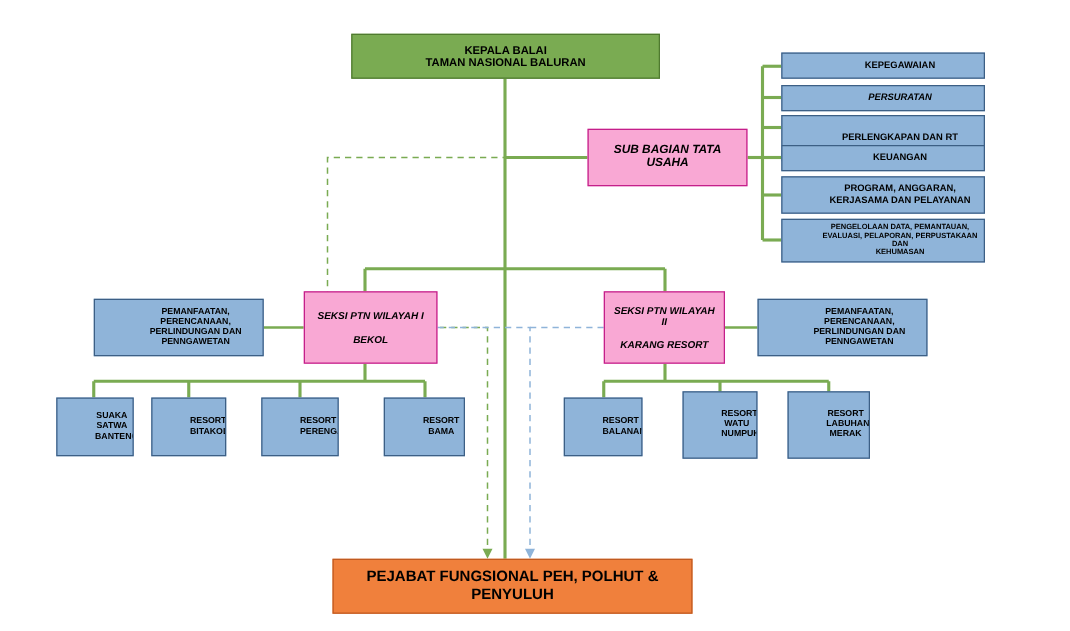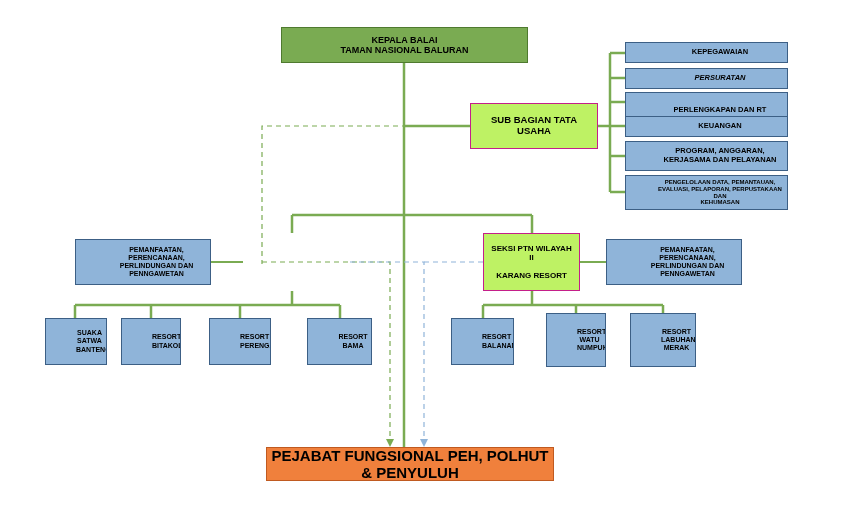--- a/index.html
+++ b/index.html
@@ -41,22 +41,23 @@
   }
   .node .ln {
     display: block;
     width: 100%;
   }
   .n-green {
     background: #7aab52;
     border: 1px solid #4f7a2f;
   }
   .n-pink {
-    background: #bef264;
+    background: #f9a8d4;
     border: 1px solid #c41f8a;
+    font-style: italic;
   }
   .n-blue {
     background: #8fb4d9;
     border: 1px solid #3c5f85;
     padding-left: 30px;
   }
   .n-orange {
     background: #f0803c;
     border: 1px solid #c05a20;
   }
@@ -137,20 +138,24 @@
   <div class="node n-blue" style="left:625px; top:141px; width:163px; height:30px; font-size:7.5px;">
     <span class="ln">PROGRAM, ANGGARAN,</span>
     <span class="ln">KERJASAMA DAN PELAYANAN</span>
   </div>
   <div class="node n-blue" style="left:625px; top:175px; width:163px; height:35px; font-size:6px;">
     <span class="ln">PENGELOLAAN DATA, PEMANTAUAN,</span>
     <span class="ln">EVALUASI, PELAPORAN, PERPUSTAKAAN DAN</span>
     <span class="ln">KEHUMASAN</span>
   </div>
 
+  <div class="node n-pink" style="left:243px; top:233px; width:107px; height:58px; font-size:8px;">
+    <span class="ln" style="margin-bottom:10px;">SEKSI PTN WILAYAH I</span>
+    <span class="ln">BEKOL</span>
+  </div>
 
   <div class="node n-pink" style="left:483px; top:233px; width:97px; height:58px; font-size:8px;">
     <span class="ln">SEKSI PTN WILAYAH</span>
     <span class="ln" style="margin-bottom:8px;">II</span>
     <span class="ln">KARANG RESORT</span>
   </div>
 
   <div class="node n-blue" style="left:75px; top:239px; width:136px; height:46px; font-size:7px;">
     <span class="ln">PEMANFAATAN, PERENCANAAN,</span>
     <span class="ln">PERLINDUNGAN DAN</span>
@@ -188,17 +193,17 @@
     <span class="ln">RESORT</span>
     <span class="ln">WATU</span>
     <span class="ln">NUMPUK</span>
   </div>
   <div class="node n-blue" style="left:630px; top:313px; width:66px; height:54px; font-size:7px;">
     <span class="ln">RESORT</span>
     <span class="ln">LABUHAN</span>
     <span class="ln">MERAK</span>
   </div>
 
-  <div class="node n-orange" style="left:266px; top:447px; width:288px; height:34px; font-size:15px;">
+  <div class="node n-orange" style="left:266px; top:447px; width:288px; height:44px; font-size:12px;">
     <span class="ln">PEJABAT FUNGSIONAL PEH, POLHUT &amp; PENYULUH</span>
   </div>
 
 </div>
 
 </body></html>

